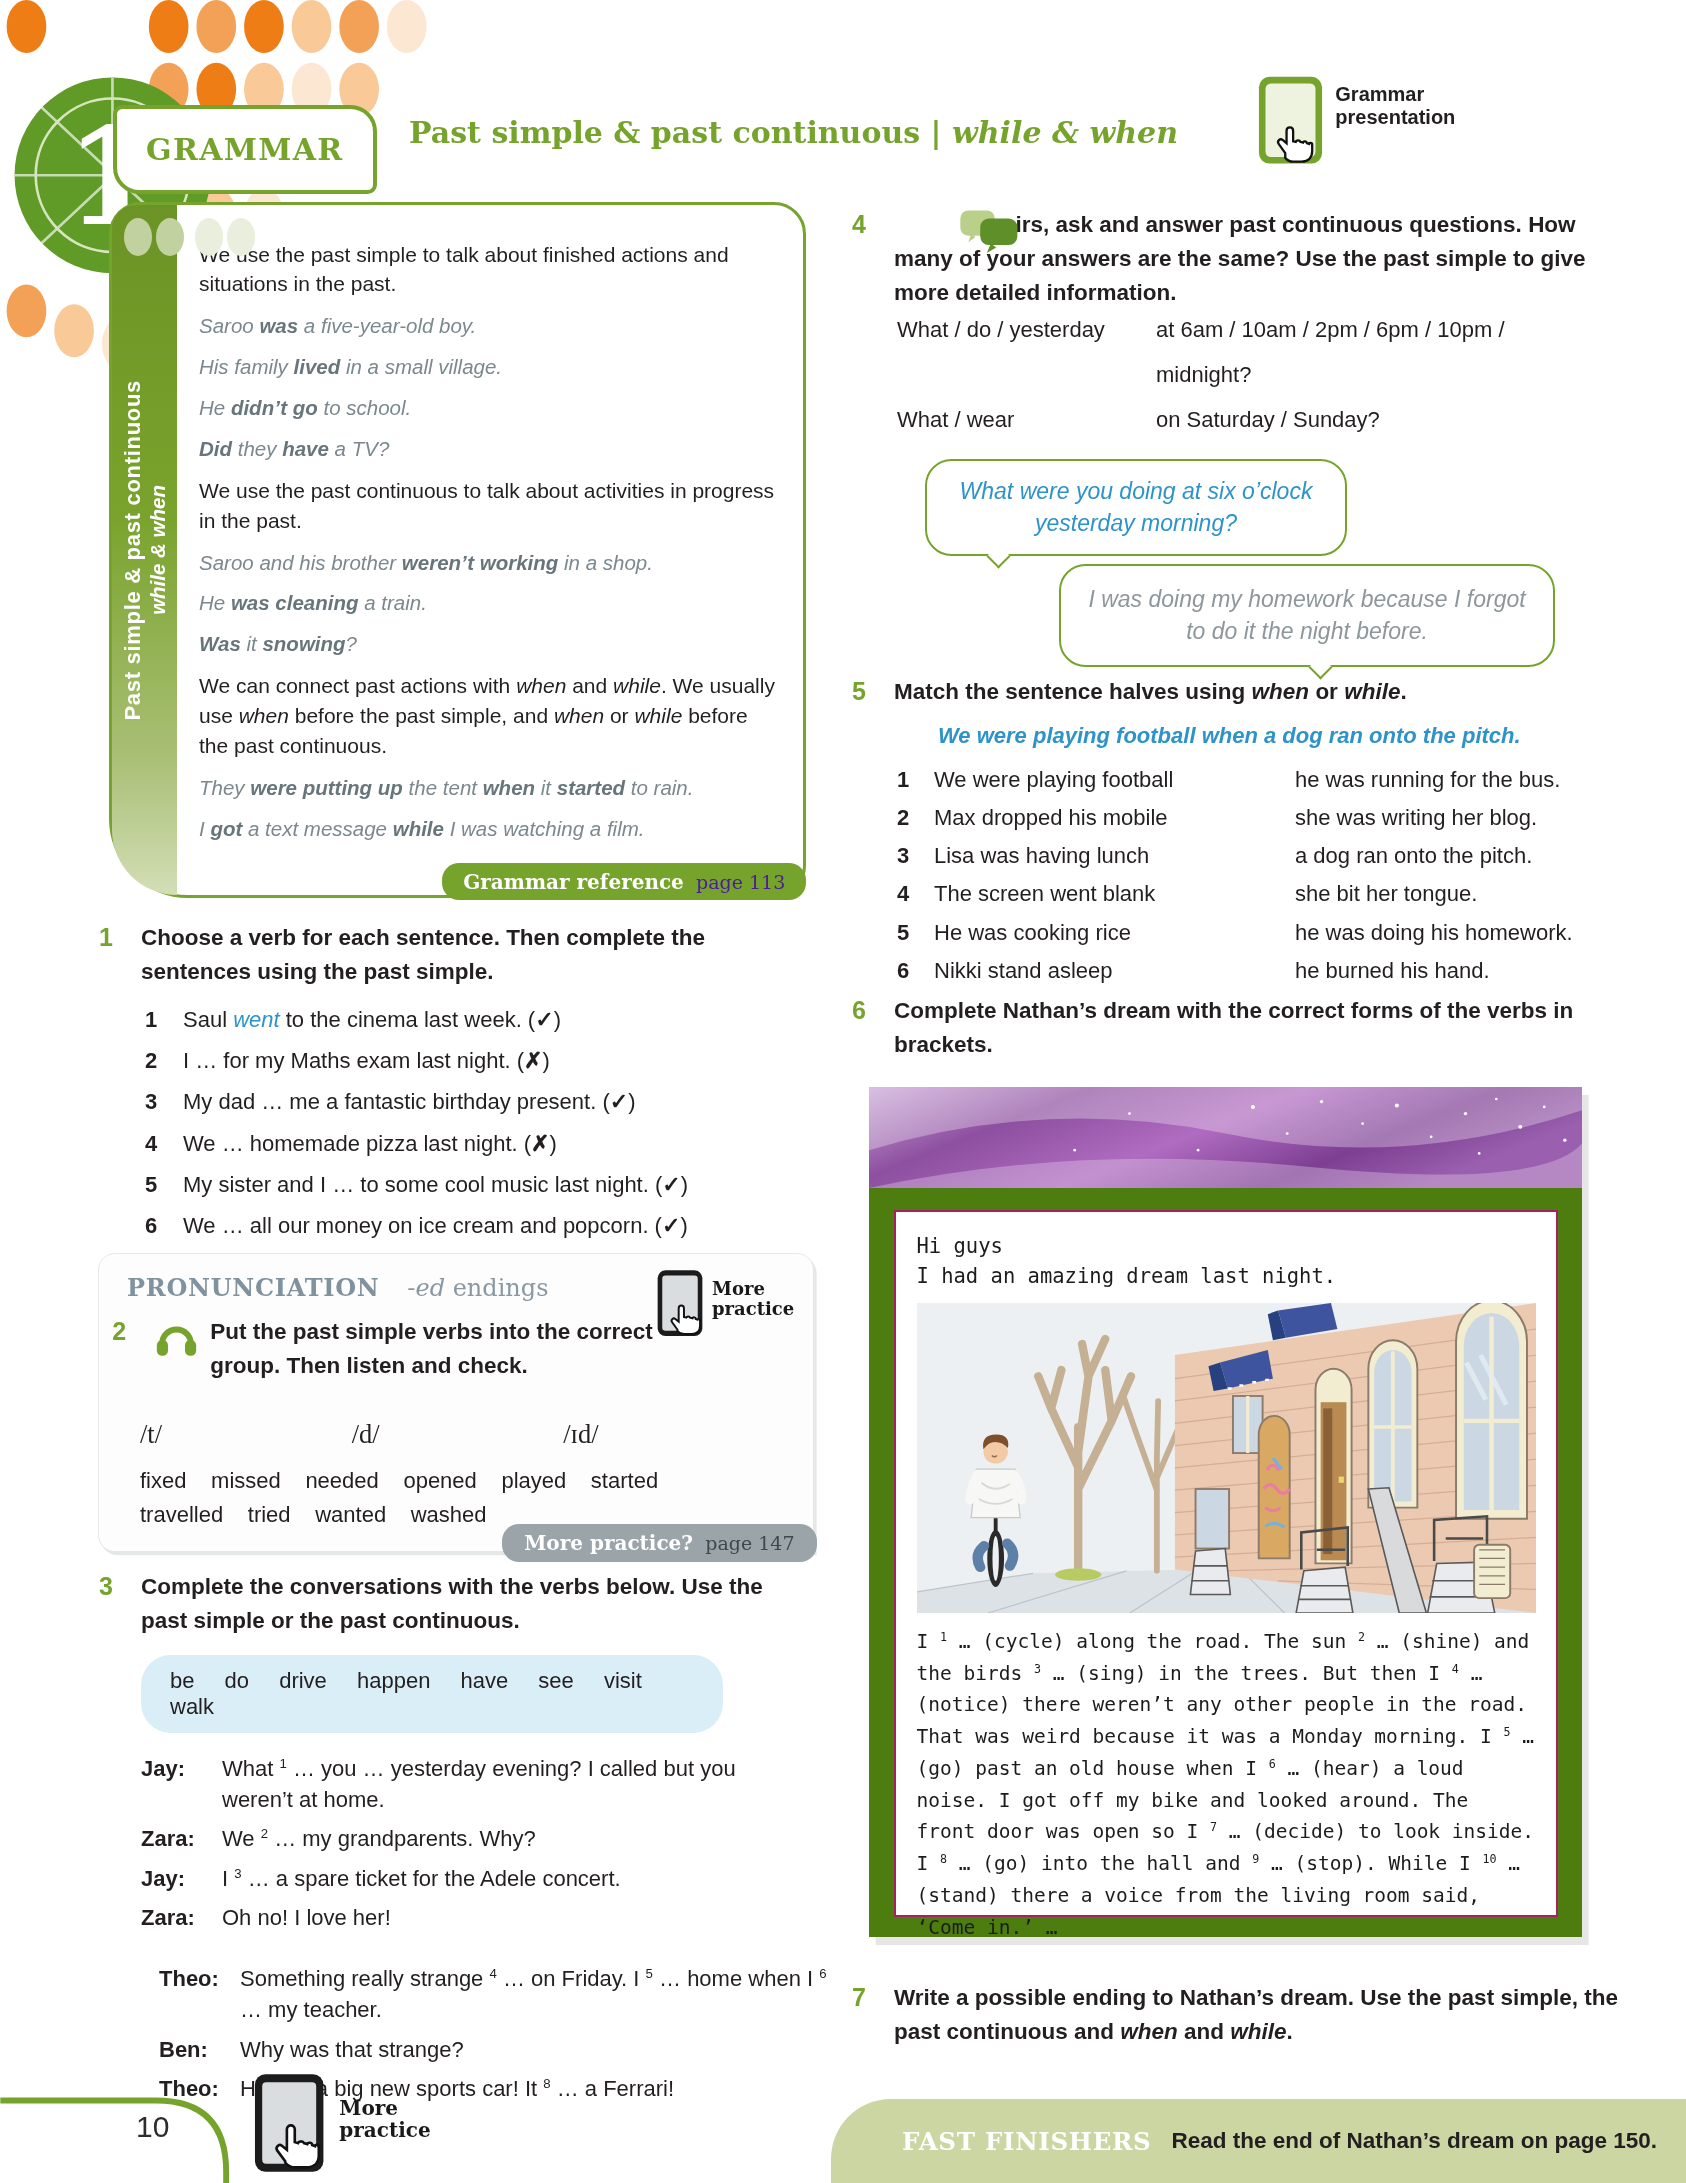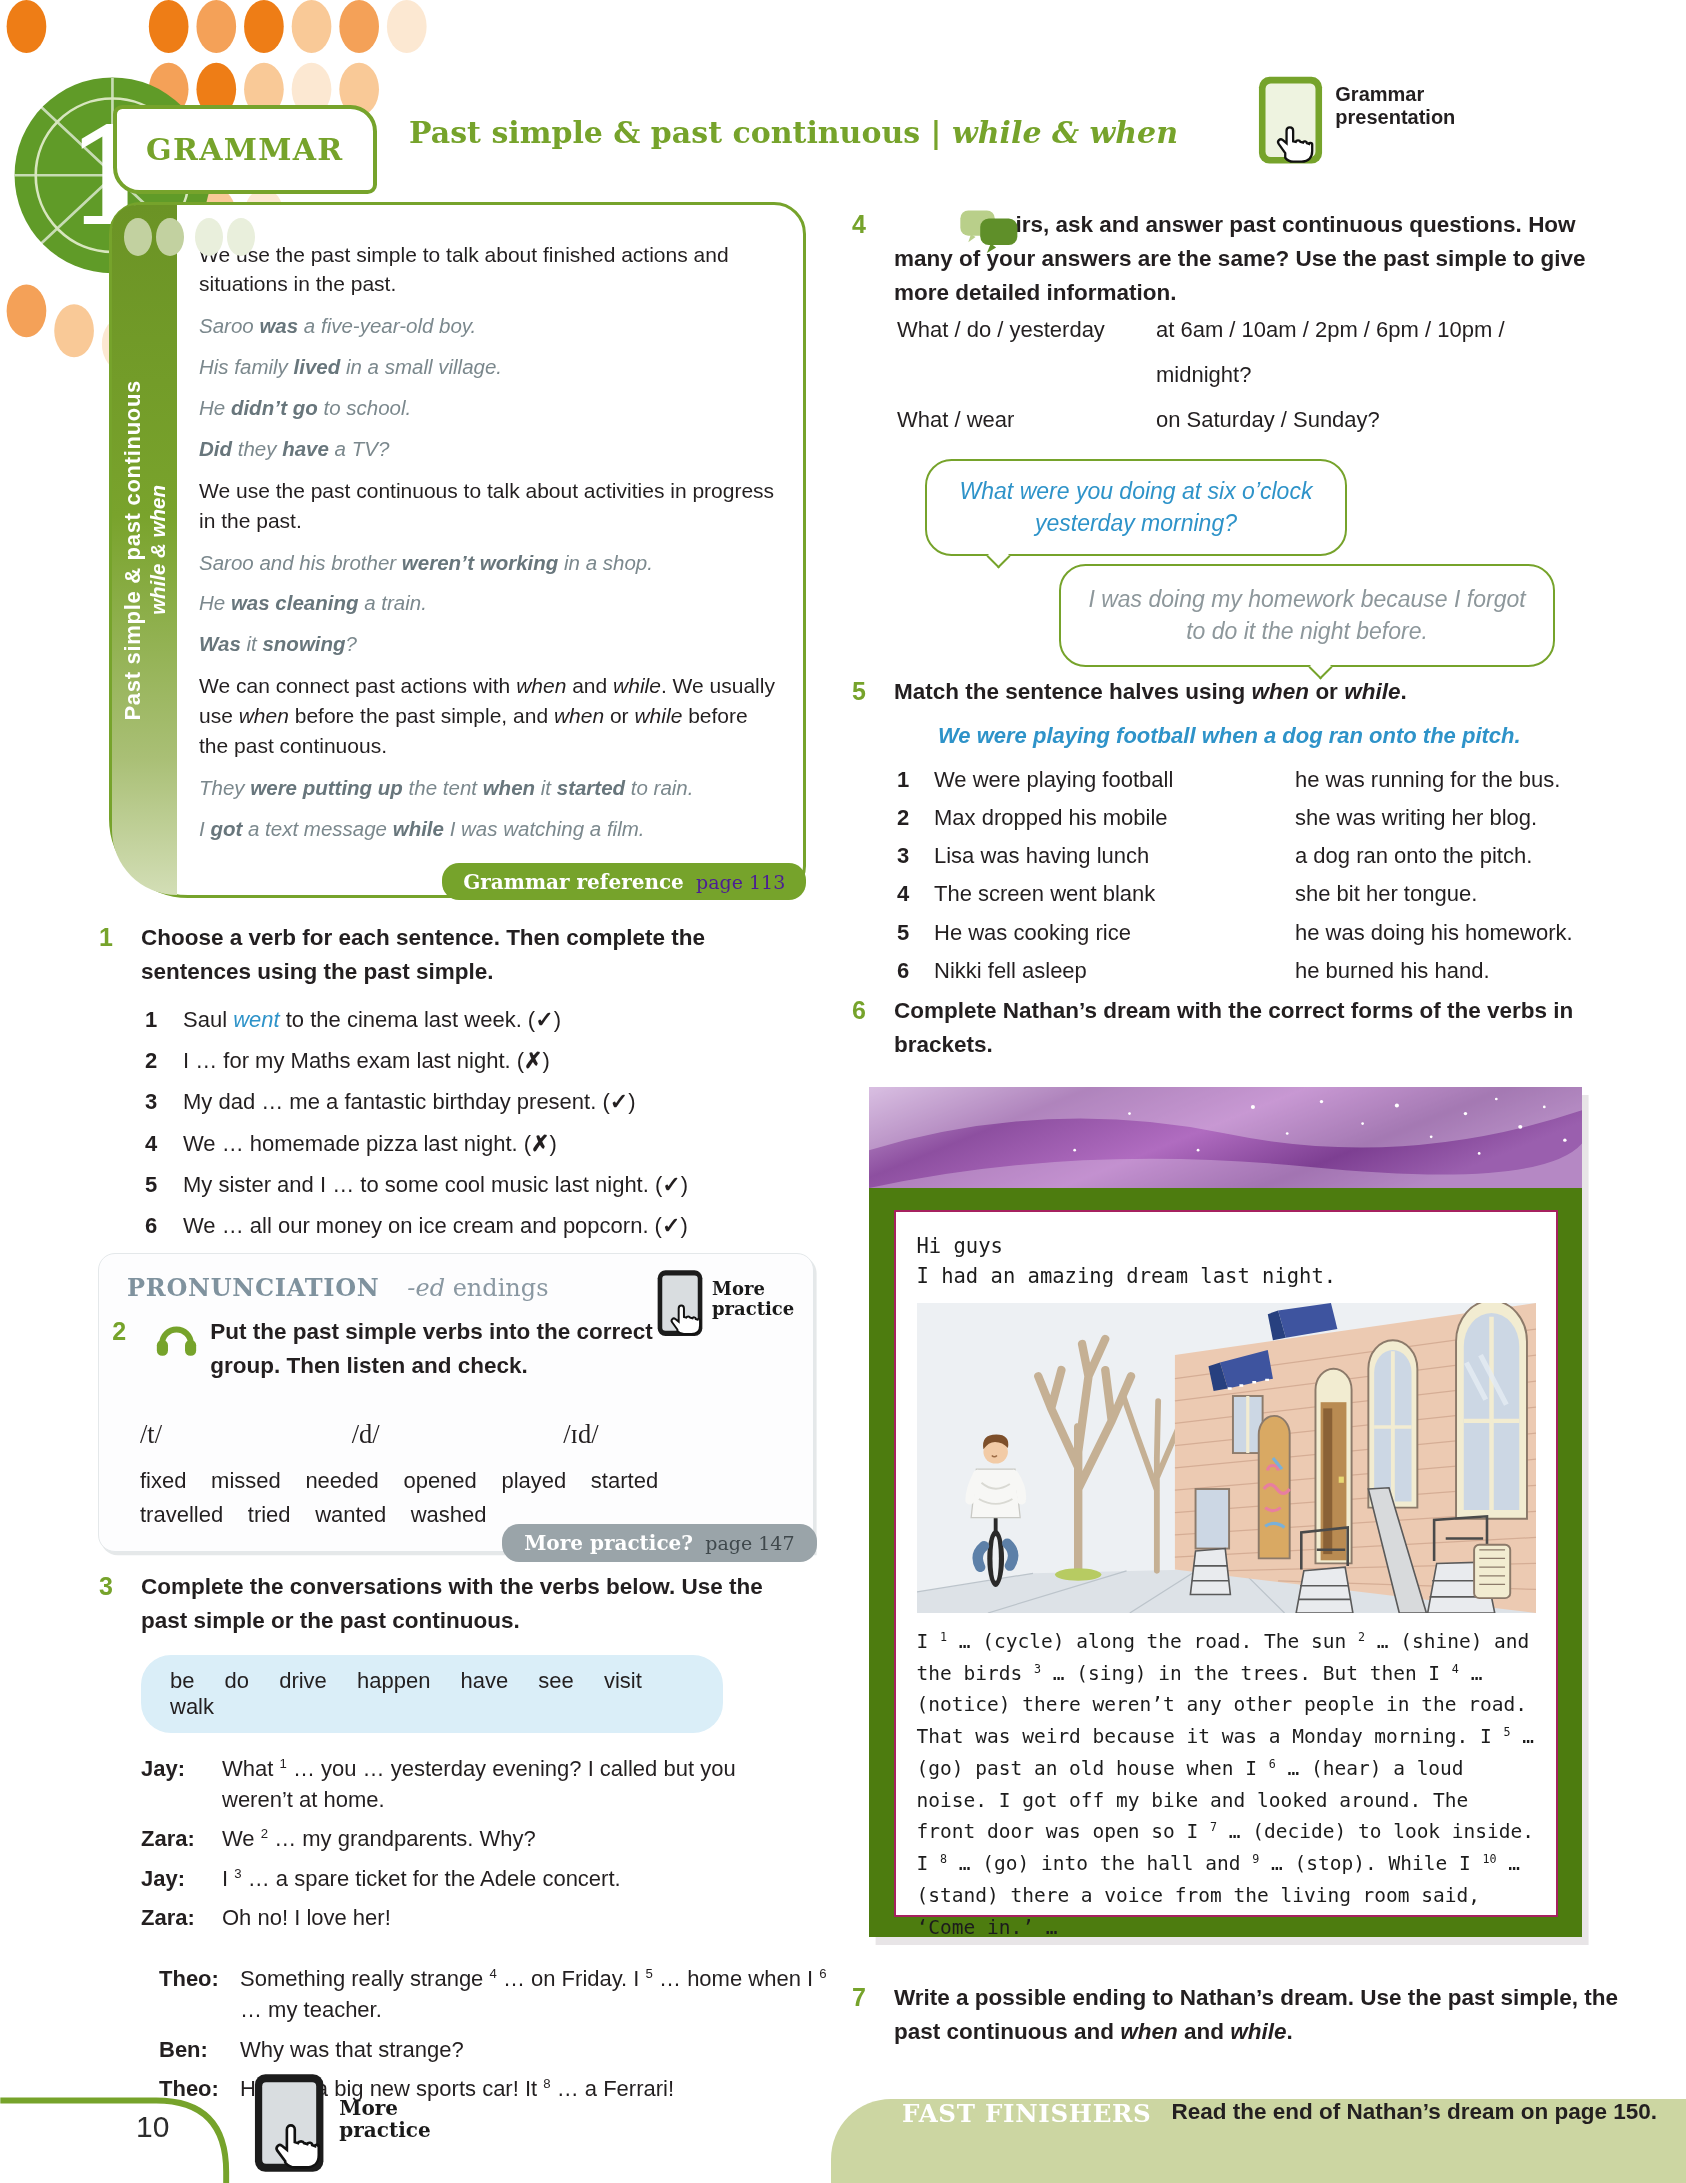--- a/index.html
+++ b/index.html
@@ -117,21 +117,21 @@
     border:2.6px solid #a6215f;padding:18.5px 20px 13.2px 21px}
   .card-line{font-family:"DejaVu Sans Mono",monospace;font-size:20.5px;line-height:1.5;color:#1c1c1c}
   .illo{display:block;width:100%;height:310px;margin-top:10.6px}
   .story{font-family:"DejaVu Sans Mono",monospace;font-size:19.5px;line-height:1.63;color:#1c1c1c;margin-top:13.2px}
 
   
   .ex7-wrap{position:absolute;left:852px;top:1981px;width:804px}
 
   
   .ff{position:absolute;left:831px;top:2099px;width:856px;height:84px;background:#ccd6a2;
-    border-top-left-radius:60px;display:flex;padding-left:71px;white-space:nowrap}
+    border-top-left-radius:60px;display:flex;align-items:center;padding-left:71px;white-space:nowrap}
   .ff .lbl{font-family:"DejaVu Serif",serif;font-weight:bold;font-size:24.5px;color:#fff;letter-spacing:0.7px}
   .ff .txt{font-weight:bold;font-size:22.5px;color:#231f20;margin-left:20px}
 </style>
 </head>
 <body>
 
 <div class="page">
 
   <svg id="deco" width="463" height="377" viewBox="0 0 700 570">
     <g>
@@ -389,21 +389,21 @@
           <span class="pl">The screen went blank</span>
           <span class="pr">she bit her tongue.</span>
         </div>
       <div class="pair">
           <span class="pn">5</span>
           <span class="pl">He was cooking rice</span>
           <span class="pr">he was doing his homework.</span>
         </div>
       <div class="pair">
           <span class="pn">6</span>
-          <span class="pl">Nikki fell asleep</span>
+          <span class="pl">Nikki stand asleep</span>
           <span class="pr">he burned his hand.</span>
         </div>
     </div>
   </div>
 
   <div class="ex6-wrap">
     <div style="display:flex">
       <div class="ex-num">6</div>
       <div class="ex-head" style="width:715px">Complete Nathan’s dream with the correct forms of the verbs in brackets.</div>
     </div>

